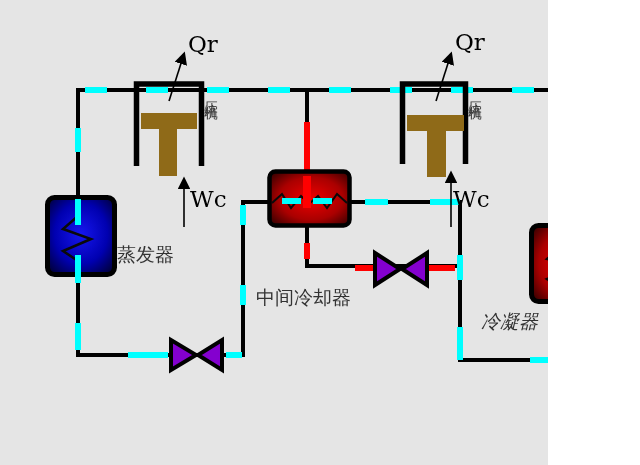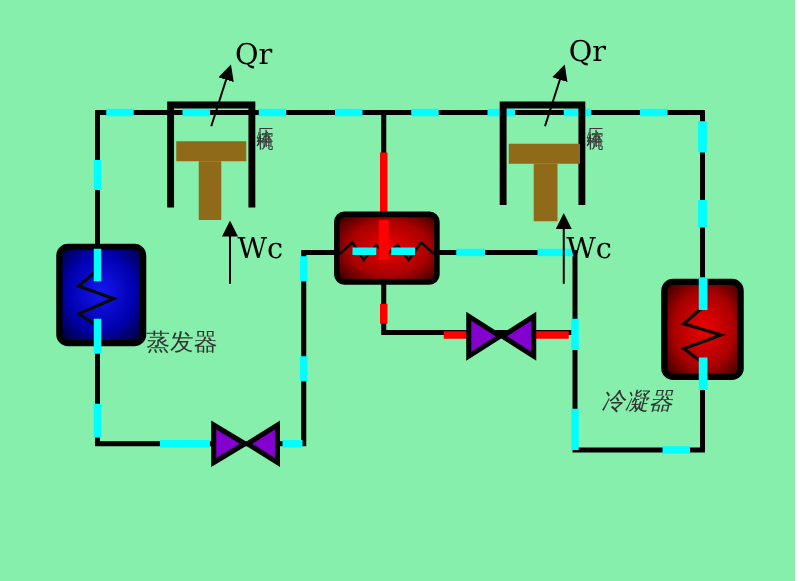--- a/index.html
+++ b/index.html
@@ -1,17 +1,17 @@
 <!DOCTYPE html>
 <html><head>
 <meta charset="utf-8">
 <style>
   html,body{margin:0;padding:0;background:#ffffff;}
   #canvas{
-    position:relative;width:636px;height:465px;background:#86efac;overflow:hidden;
+    position:relative;width:548px;height:465px;background:#e5e5e5;overflow:hidden;
     font-family:"DejaVu Sans",sans-serif;
   }
   #diagram-svg{position:absolute;left:0;top:0;}
   .lbl{position:absolute;color:#333333;font-size:19px;line-height:1.1;
        font-family:"DejaVu Serif","Liberation Serif",serif;white-space:nowrap;}
   .sym{position:absolute;color:#000000;font-size:23px;line-height:1;
        font-family:"DejaVu Serif","Liberation Serif",serif;white-space:nowrap;}
   .vlabel{position:absolute;color:#3a3a3a;font-size:13.5px;letter-spacing:2px;
        writing-mode:vertical-rl;text-orientation:upright;line-height:1;
        font-family:"DejaVu Serif","Liberation Serif",serif;}
@@ -118,16 +118,17 @@
   </svg>
 
   <div class="sym" style="left:188px;top:33px;">Qr</div>
   <div class="sym" style="left:455px;top:31px;">Qr</div>
   <div class="sym" style="left:190px;top:188px;">Wc</div>
   <div class="sym" style="left:453px;top:188px;">Wc</div>
 
   <div class="vlabel" style="left:204px;top:91px;">压缩机</div>
   <div class="vlabel" style="left:468px;top:91px;">压缩机</div>
 
-  <div class="lbl" style="left:117px;top:244px;margin-top:20px;">蒸发器</div>
+  <div class="lbl" style="left:117px;top:244px;">蒸发器</div>
+  <div class="lbl" style="left:256px;top:287px;">中间冷却器</div>
   <div class="lbl" style="left:481px;top:311px;font-style:italic;">冷凝器</div>
 
 </div>
 
 </body></html>

